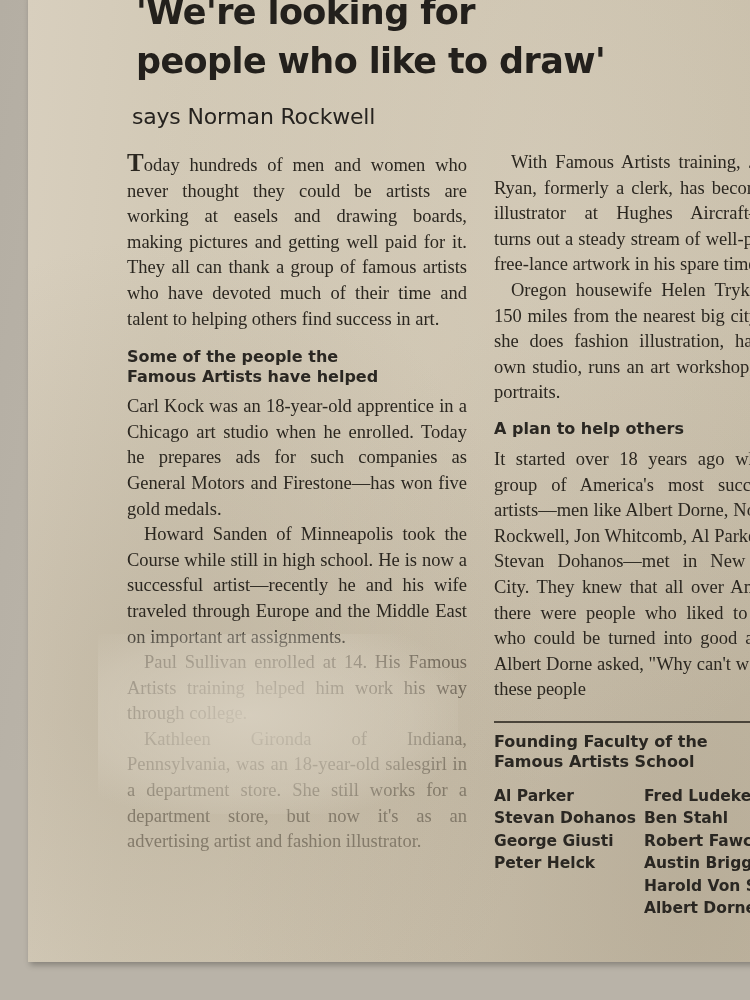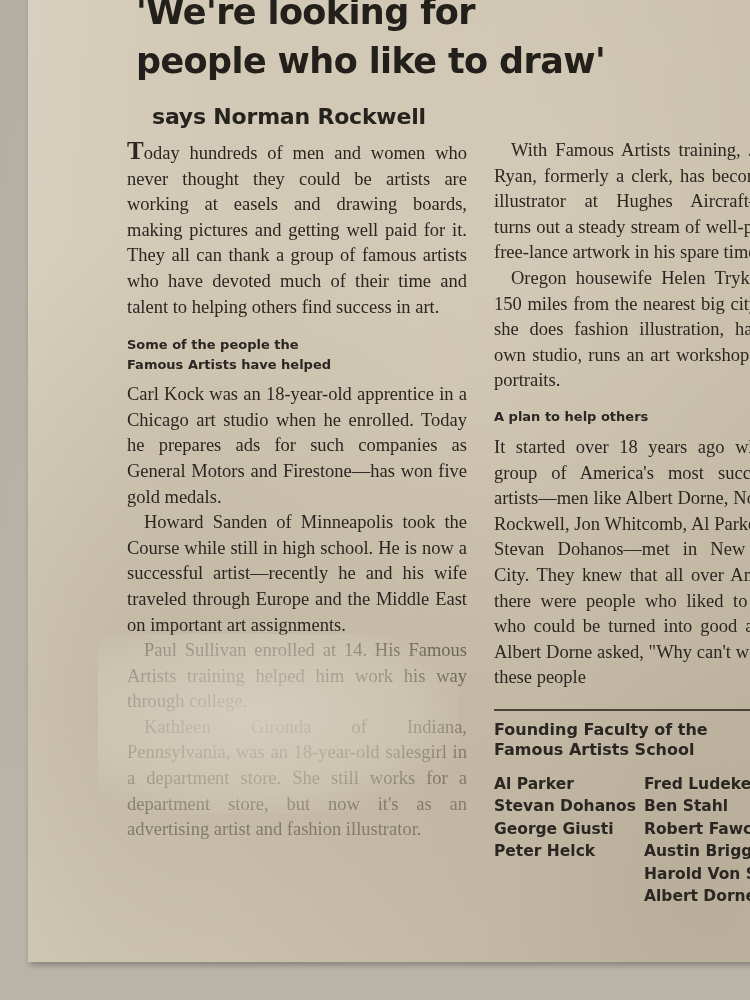--- a/index.html
+++ b/index.html
@@ -74,33 +74,33 @@
     width: 640px;
     font-family: "DejaVu Sans", sans-serif;
     font-weight: bold;
     font-size: 35px;
     line-height: 49px;
     letter-spacing: -0.6px;
     color: #23201c;
   }
   .subhead {
     position: absolute;
-    left: 124px;
+    left: 104px;
     top: 110px;
     font-family: "DejaVu Sans", sans-serif;
-    font-weight: bold;
+    font-weight: normal;
     font-size: 22px;
     letter-spacing: -0.2px;
     color: #26231f;
   }
 
   
   .col {
     position: absolute;
-    top: 144px;
+    top: 156px;
     font-size: 18.5px;
     line-height: 25.6px;
     color: #2b2720;
     text-align: justify;
   }
   .col-left  { left: 99px;  width: 340px; }
   .col-right { left: 466px; width: 300px; }
 
   .col p {
     margin: 0;
@@ -111,21 +111,21 @@
   .dropcap {
     font-size: 25px;
     font-weight: bold;
     line-height: 1;
   }
 
   
   .sec {
     font-family: "DejaVu Sans", sans-serif;
     font-weight: bold;
-    font-size: 13px;
+    font-size: 16px;
     line-height: 20px;
     color: #2a2722;
     margin: 13px 0 8px 0;
     text-indent: 0;
   }
   .sec.tight { margin-top: 15px; margin-bottom: 7px; }
 
   
   .rule {
     border: none;

